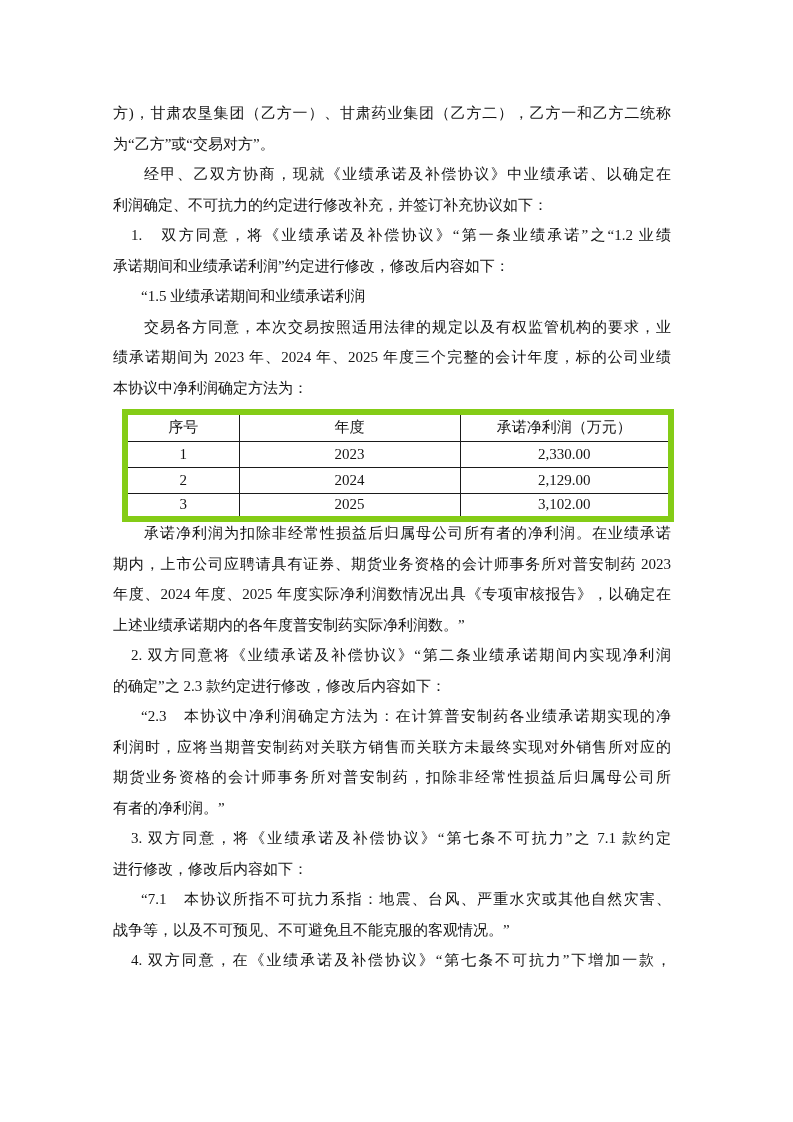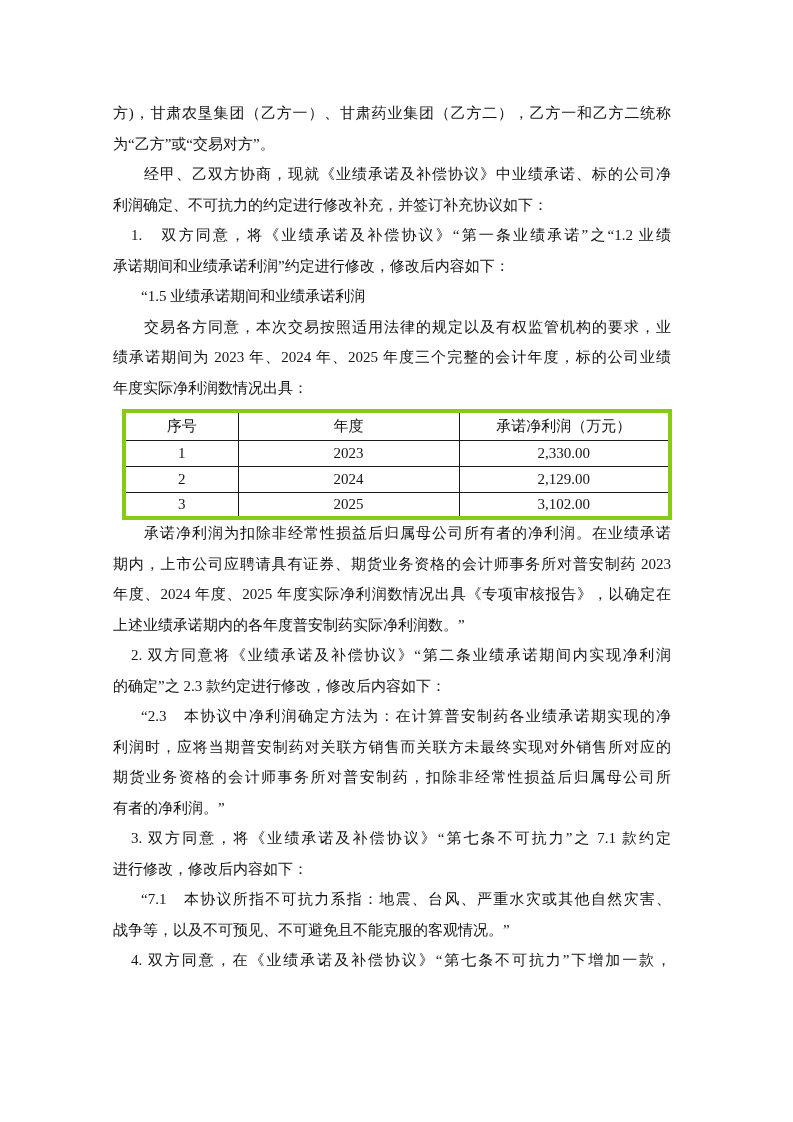--- a/index.html
+++ b/index.html
@@ -27,21 +27,21 @@
   .ln.end{text-align:center;text-align-last:left;}
   .i-n{padding-left:31px;}   
   .i-num{padding-left:18px;} 
   .i-q{padding-left:28px;}   
   table.ctable{
     position:absolute;
     left:122px;top:409px;
     width:546px;
     border-collapse:collapse;
     table-layout:fixed;
-    border:4px solid #84cc16;
+    border:6px solid #84cc16;
   }
   table.ctable th, table.ctable td{
     border:1.5px solid #1a1a1a;
     text-align:center;
     vertical-align:middle;
     font-size:15px;
     font-weight:normal;
     padding:0;
     line-height:1;
     color:#141414;
@@ -53,34 +53,34 @@
 <body>
 
 <div id="page">
 
   <div id="block-top" class="tblock">
     <div class="para">
       <div class="ln">方)，甘肃农垦集团（乙方一）、甘肃药业集团（乙方二），乙方一和乙方二统称</div>
       <div class="ln end">为“乙方”或“交易对方”。</div>
     </div>
     <div class="para">
-      <div class="ln i-n">经甲、乙双方协商，现就《业绩承诺及补偿协议》中业绩承诺、标的公司净</div>
+      <div class="ln i-n">经甲、乙双方协商，现就《业绩承诺及补偿协议》中业绩承诺、以确定在</div>
       <div class="ln end">利润确定、不可抗力的约定进行修改补充，并签订补充协议如下：</div>
     </div>
     <div class="para">
       <div class="ln i-num">1.　双方同意，将《业绩承诺及补偿协议》“第一条业绩承诺”之“1.2 业绩</div>
       <div class="ln end">承诺期间和业绩承诺利润”约定进行修改，修改后内容如下：</div>
     </div>
     <div class="para">
       <div class="ln i-q end">“1.5 业绩承诺期间和业绩承诺利润</div>
     </div>
     <div class="para">
       <div class="ln i-n">交易各方同意，本次交易按照适用法律的规定以及有权监管机构的要求，业</div>
       <div class="ln">绩承诺期间为 2023 年、2024 年、2025 年度三个完整的会计年度，标的公司业绩</div>
-      <div class="ln end">年度实际净利润数情况出具：</div>
+      <div class="ln end">本协议中净利润确定方法为：</div>
     </div>
   </div>
 
   <table class="ctable">
     <colgroup>
       <col style="width:114px">
       <col style="width:221px">
       <col style="width:211px">
     </colgroup>
     <tbody>

